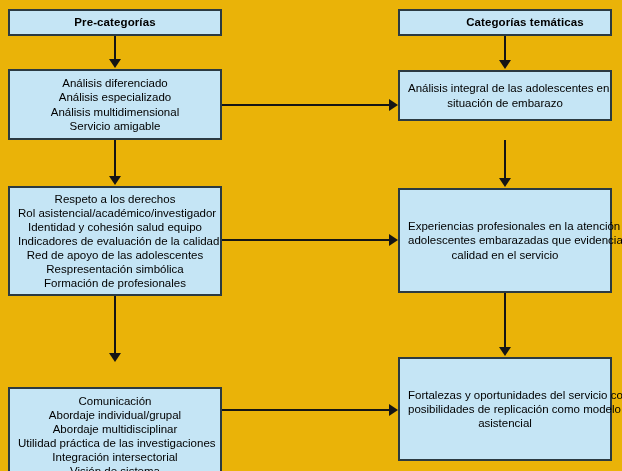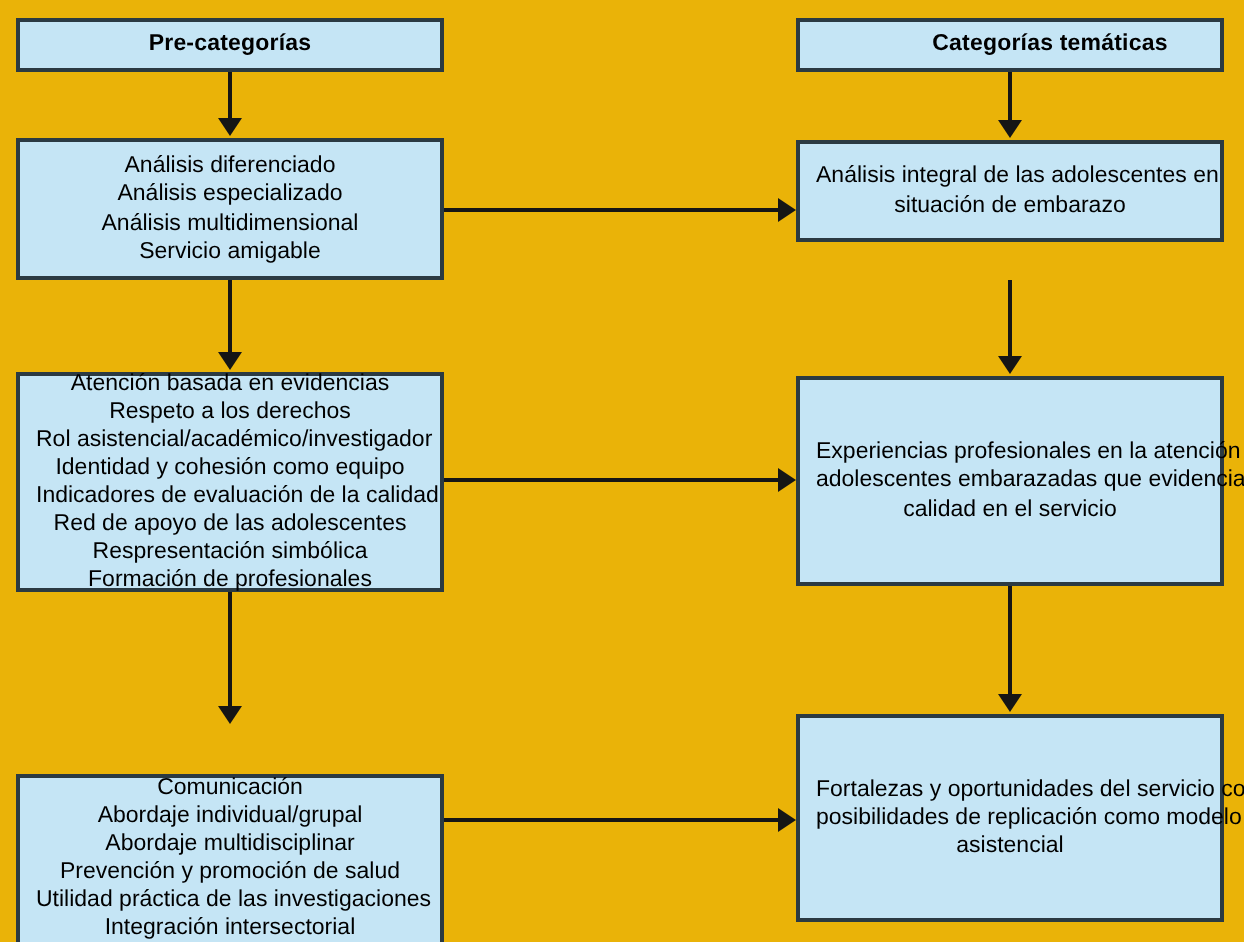--- a/index.html
+++ b/index.html
@@ -88,37 +88,35 @@
     <div class="lines">
       <span>Análisis diferenciado</span>
       <span>Análisis especializado</span>
       <span>Análisis multidimensional</span>
       <span>Servicio amigable</span>
     </div>
   </div>
 
   <div class="node body-node" style="left:8px; top:186px; width:214px; height:110px;">
     <div class="lines">
-      <span>Atención basada en evidencias</span>
       <span>Respeto a los derechos</span>
       <span>Rol asistencial/académico/investigador</span>
-      <span>Identidad y cohesión como equipo</span>
+      <span>Identidad y cohesión salud equipo</span>
       <span>Indicadores de evaluación de la calidad</span>
       <span>Red de apoyo de las adolescentes</span>
       <span>Respresentación simbólica</span>
       <span>Formación de profesionales</span>
     </div>
   </div>
 
   <div class="node body-node" style="left:8px; top:363px; width:214px; height:98px;margin-top:24px;">
     <div class="lines">
       <span>Comunicación</span>
       <span>Abordaje individual/grupal</span>
       <span>Abordaje multidisciplinar</span>
-      <span>Prevención y promoción de salud</span>
       <span>Utilidad práctica de las investigaciones</span>
       <span>Integración intersectorial</span>
       <span>Visión de sistema</span>
     </div>
   </div>
 
   <div class="node body-node" style="left:398px; top:70px; width:214px; height:51px;">
     <div class="lines">
       <span>Análisis integral de las adolescentes en</span>
       <span>situación de embarazo</span>

